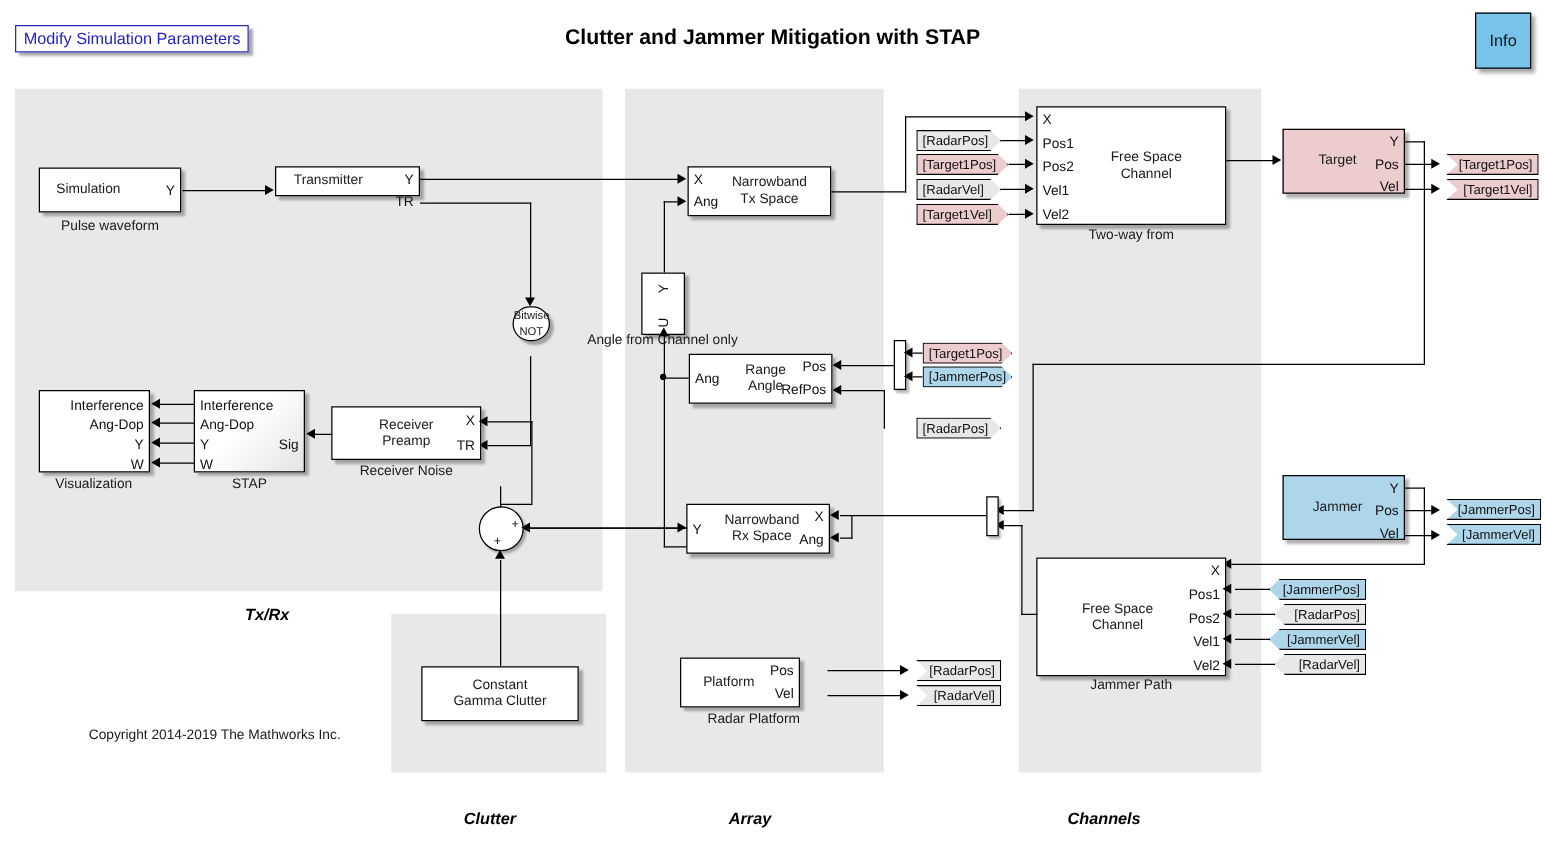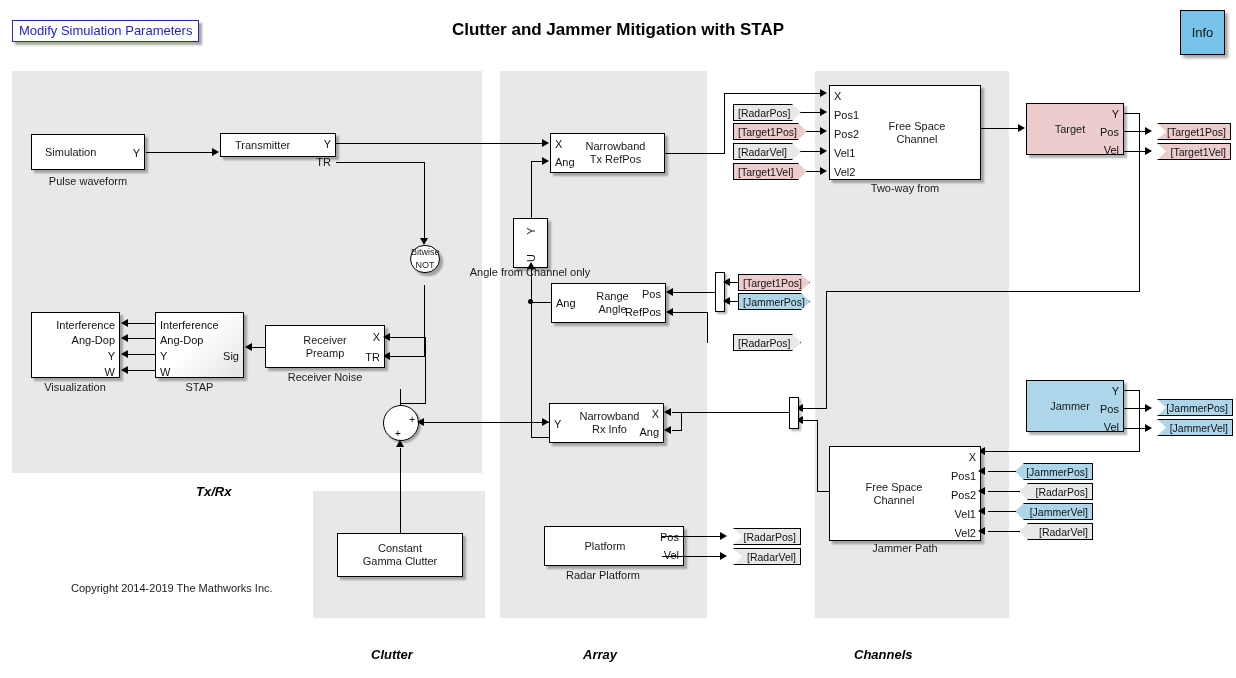--- a/index.html
+++ b/index.html
@@ -227,21 +227,21 @@
 <div class="blk" style="left:337px;top:533px;width:126px;height:44px;">
   <div class="ctr">
     <span>Constant</span><br>
     <span>Gamma Clutter</span>
   </div>
 </div>
 
 <div class="blk" style="left:550px;top:133px;width:115px;height:40px;">
   <div class="ctr" style="left:16px;">
     <span>Narrowband</span><br>
-    <span>Tx RefPos</span>
+    <span>Tx Space</span>
   </div>
   <div class="pl l" style="top:5px;">X</div>
   <div class="pl l" style="top:23px;">Ang</div>
 </div>
 
 <div class="ln lnh" style="left:665px;top:153px;width:60px;"></div>
 <div class="ln lnv" style="left:724px;top:93px;height:61px;"></div>
 <div class="ln lnh" style="left:724px;top:93px;width:98px;"></div>
 <div class="ar r" style="left:820px;top:89px;"></div>
 
@@ -290,41 +290,41 @@
   <span>[JammerPos]</span>
 </div>
 
 <div class="from" style="left:733px;top:334px;width:68px;">
   <span>[RadarPos]</span>
 </div>
 
 <div class="blk" style="left:549px;top:403px;width:115px;height:40px;">
   <div class="ctr" style="left:6px;">
     <span>Narrowband</span><br>
-    <span>Rx Info</span>
+    <span>Rx Space</span>
   </div>
   <div class="pl l" style="top:15px;">Y</div>
   <div class="pl r" style="top:5px;">X</div>
   <div class="pl r" style="top:23px;">Ang</div>
 </div>
 
 <div class="ln lnh" style="left:680px;top:412px;width:113px;"></div>
 <div class="ar l" style="left:664px;top:408px;"></div>
 <div class="ln lnh" style="left:672px;top:412px;width:9px;"></div>
 
 <div class="ln lnh" style="left:672px;top:430px;width:10px;"></div>
 <div class="ln lnv" style="left:681px;top:412px;height:19px;"></div>
 <div class="ar l" style="left:664px;top:426px;"></div>
 
 <div class="ln lnv" style="left:531px;top:302px;height:136px;"></div>
 <div class="ln lnh" style="left:531px;top:437px;width:18px;"></div>
 <div class="ar r" style="left:542px;top:418px;"></div>
 <div class="ln lnh" style="left:424px;top:422px;width:126px;"></div>
 
-<div class="blk" style="left:544px;top:526px;width:140px;height:40px;">
+<div class="blk" style="left:544px;top:526px;width:96px;height:40px;">
   <div class="ctr" style="left:-18px;">Platform</div>
   <div class="pl r" style="top:5px;">Pos</div>
   <div class="pl r" style="top:23px;">Vel</div>
 </div>
 <div class="cap" style="left:544px;top:569px;width:118px;">Radar Platform</div>
 
 <div class="ln lnh" style="left:662px;top:536px;width:60px;"></div>
 <div class="ar r" style="left:720px;top:532px;"></div>
 <div class="ln lnh" style="left:662px;top:556px;width:60px;"></div>
 <div class="ar r" style="left:720px;top:552px;"></div>

